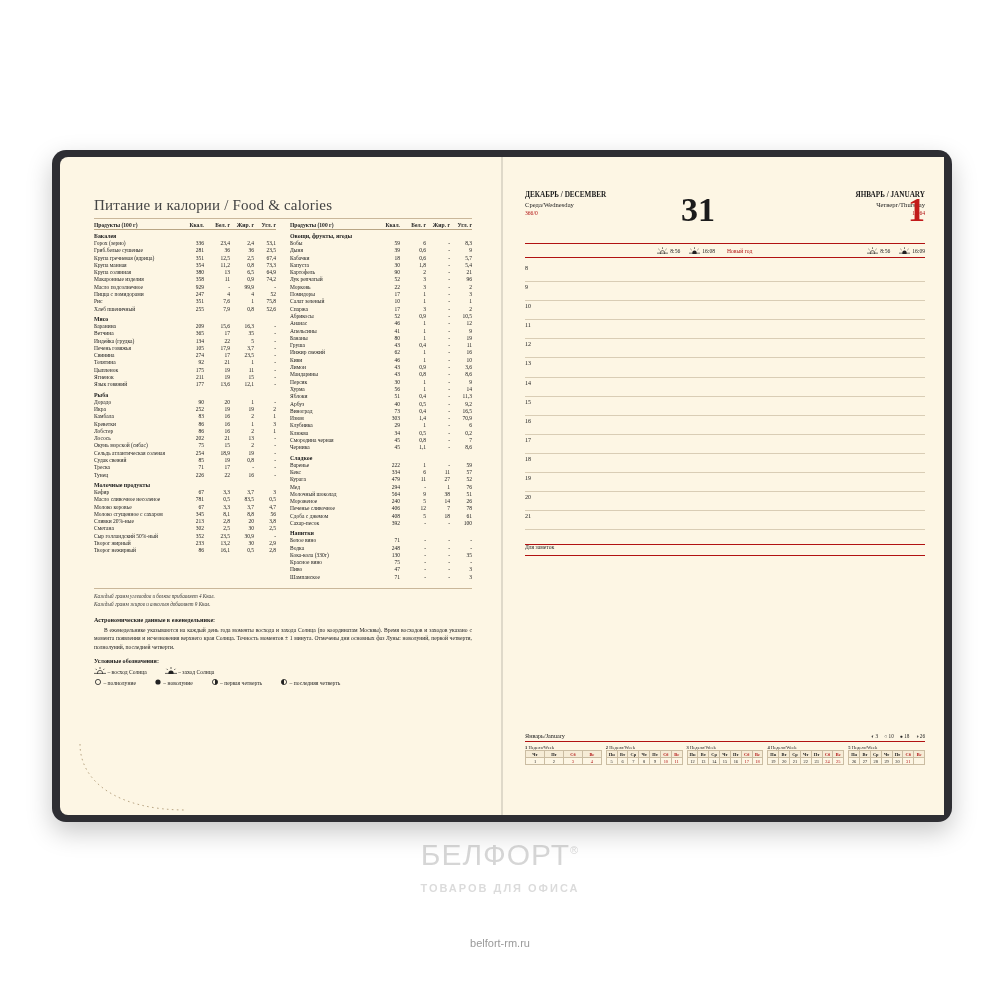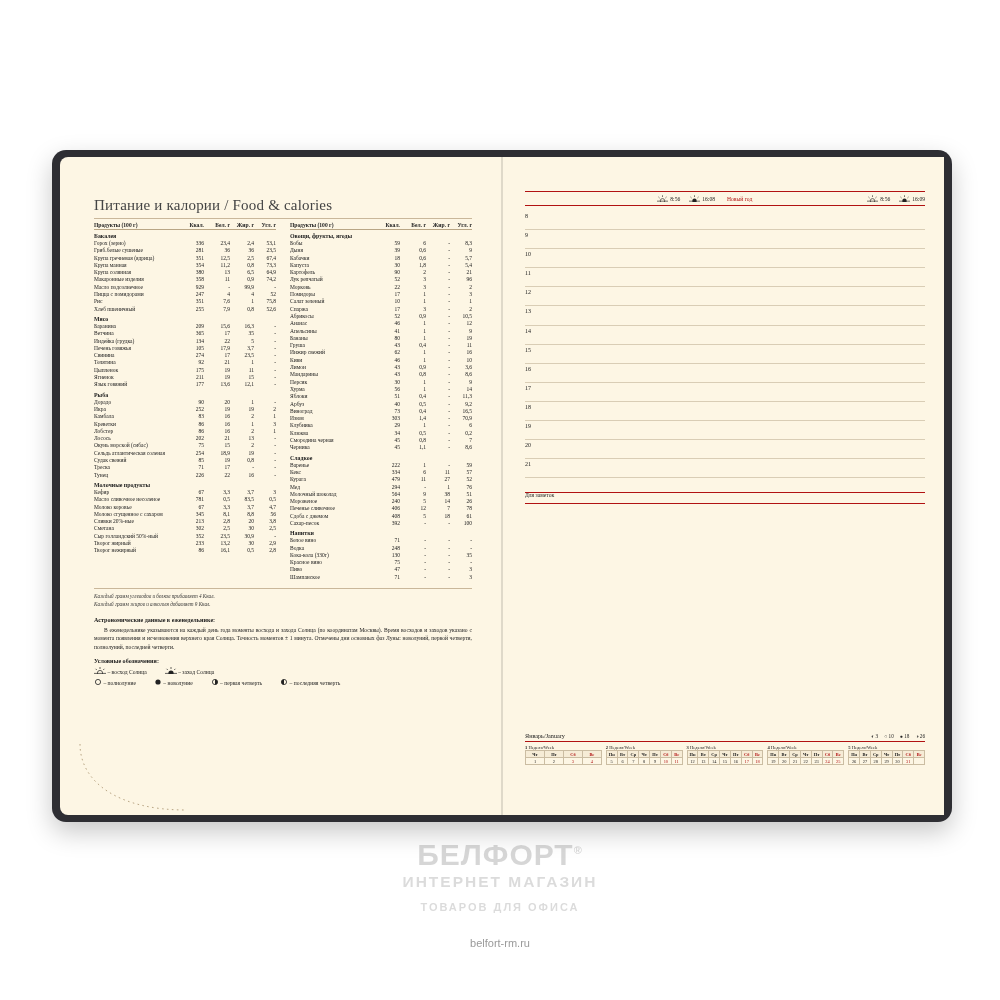--- a/index.html
+++ b/index.html
@@ -79,21 +79,21 @@
   .wk .dh{display:flex;}
   .wk .dh div{flex:1;text-align:center;font-size:4.4px;font-weight:bold;color:#1b1b1b;border:.5px solid #cbbda2;border-right:none;padding:.5px 0;background:#f6ecd6;}
   .wk .dh div:last-child{border-right:.5px solid #cbbda2;}
   .wk .dn{display:flex;}
   .wk .dn div{flex:1;text-align:center;font-size:4.4px;color:#222;border:.5px solid #cbbda2;border-top:none;border-right:none;padding:.5px 0;}
   .wk .dn div:last-child{border-right:.5px solid #cbbda2;}
   .wk .dh div.red,.wk .dn div.red{color:#b11212;}
 
   
   .wm{position:absolute;left:50%;transform:translateX(-50%);top:838px;width:440px;text-align:center;opacity:.30;}
-  .wm .b1{font-size:30px;font-weight:bold;color:#7a7a7a;letter-spacing:1px;font-family:"Liberation Sans",sans-serif;}
+  .wm .b1{font-size:30px;font-weight:normal;color:#7a7a7a;letter-spacing:1px;font-family:"Liberation Sans",sans-serif;}
   .wm .b1 sup{font-size:11px;vertical-align:super;}
   .wm .b2{font-size:15.5px;font-weight:bold;color:#8a8a8a;letter-spacing:2px;font-family:"Liberation Sans",sans-serif;margin-top:1px;}
   .wm .b3{font-size:11px;font-weight:bold;color:#8a8a8a;letter-spacing:2px;font-family:"Liberation Sans",sans-serif;margin-top:10px;}
   .wmurl{position:absolute;left:50%;transform:translateX(-50%);top:937px;font-size:11px;color:#9a9a9a;font-family:"Liberation Sans",sans-serif;}
 </style>
 </head>
 <body>
 
 <div id="page">
 
@@ -782,20 +782,34 @@
 
         <div class="dots">
           <svg width="110" height="70" viewBox="0 0 110 70">
             <path d="M2 2 C 2 40, 40 68, 108 68" fill="none" stroke="#b9a685" stroke-width="1" stroke-dasharray="1.6 3.4"></path>
           </svg>
         </div>
       </div>
 
       <div class="rightpage">
         <div class="rp">
+          <div class="rp-head">
+            <div class="rh">
+              <div class="m1">ДЕКАБРЬ / DECEMBER</div>
+              <div class="m2">Среда/Wednesday</div>
+              <div class="m3">366/0</div>
+              <div class="bignum dec">31</div>
+            </div>
+            <div class="rh right">
+              <div class="m1">ЯНВАРЬ / JANUARY</div>
+              <div class="m2">Четверг/Thursday</div>
+              <div class="m3">1/364</div>
+              <div class="bignum jan">1</div>
+            </div>
+          </div>
 
           <div class="sunrow">
             <div class="half l">
               <span class="sun">
                 <svg width="11" height="7" viewBox="0 0 12 7">
                     <circle cx="6" cy="6" r="2.4" fill="none" stroke="#222" stroke-width=".7"></circle>
                     <line x1="0" y1="6.4" x2="12" y2="6.4" stroke="#222" stroke-width=".7"></line>
                     <line x1="6" y1="0" x2="6" y2="1.8" stroke="#222" stroke-width=".7"></line>
                     <line x1="1.6" y1="1.8" x2="2.8" y2="3" stroke="#222" stroke-width=".7"></line>
                     <line x1="10.4" y1="1.8" x2="9.2" y2="3" stroke="#222" stroke-width=".7"></line>
@@ -1001,18 +1015,17 @@
               </div>
             </div>
         </div>
       </div>
 
     </div>
   </div>
 
   <div class="wm">
     <div class="b1"><span>БЕЛФОРТ</span><sup>®</sup></div>
-    <div class="b2">ИНТЕРНЕТ МАГАЗИН</div>
     <div class="b3">ТОВАРОВ ДЛЯ ОФИСА</div>
   </div>
   <div class="wmurl">belfort-rm.ru</div>
 
 </div>
 
 </body></html>

